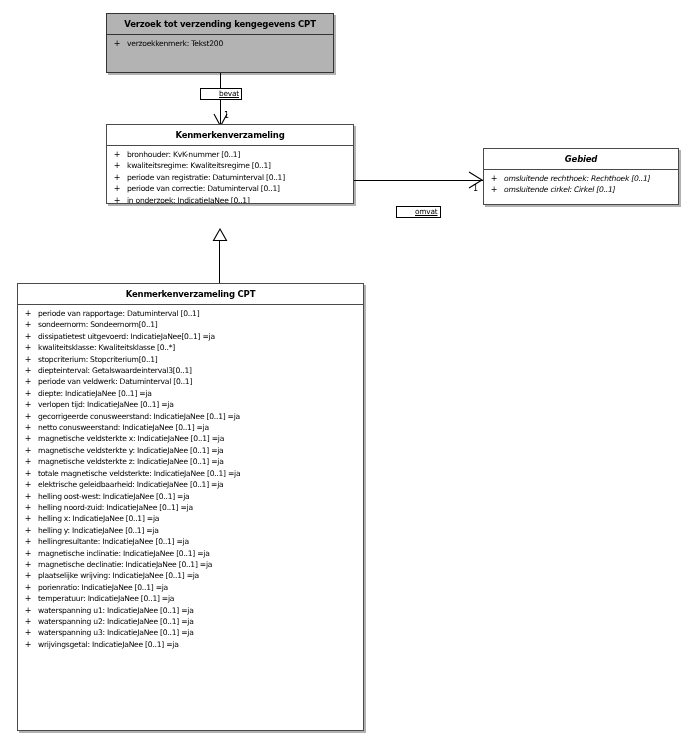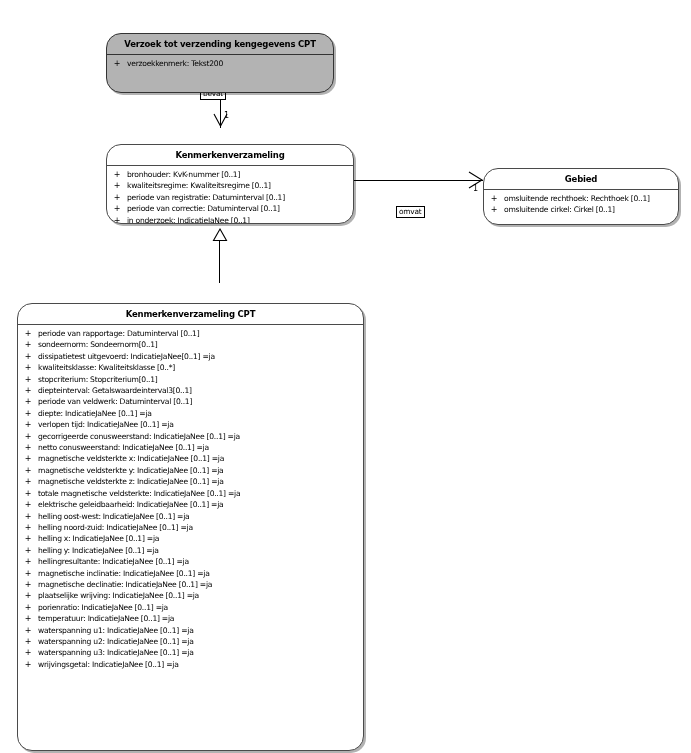--- a/index.html
+++ b/index.html
@@ -14,25 +14,24 @@
     overflow: hidden;
     font-family: "DejaVu Sans", "Liberation Sans", sans-serif;
     color: #000000;
   }
 
   
   .uml-class {
     position: absolute;
     box-sizing: border-box;
     border: 1px solid #4a4a4a;
-    border-radius: 15px;
+    border-radius: 0;
     background: #ffffff;
     box-shadow: 2px 2px 0 rgba(0,0,0,0.30);
     overflow: hidden;
-    margin-top: 20px;
   }
   .uml-class.shaded {
     background: #b3b3b3;
     border-color: #333333;
   }
   .uml-title {
     text-align: center;
     font-weight: bold;
     font-size: 8.5px;
     letter-spacing: -0.2px;
@@ -73,43 +72,44 @@
   }
 
   
   #box-verzoek {
     left: 106px;  top: 13px;  width: 228px;  height: 60px;
   }
   #box-kenmerken {
     left: 106px;  top: 124px; width: 248px;  height: 80px;
   }
   #box-gebied {
-    left: 483px;  top: 148px; width: 196px;  height: 57px;
+    left: 483px;  top: 148px; width: 196px;  height: 57px; font-style: italic;
   }
   #box-kenmerken-cpt {
     left: 17px;   top: 283px; width: 347px;  height: 448px;
   }
 
   
   .conn {
     position: absolute;
     background: #000000;
   }
   .conn-v { width: 1px; }
   .conn-h { height: 1px; }
 
   .edge-label {
     position: absolute;
     font-size: 7.4px;
     line-height: 9px;
     background: #ffffff;
     border: 1px solid #000000;
-    padding: 0px 2px 1px 2px;
+    padding: 0px 2px 1px 18px;
     white-space: nowrap;
     letter-spacing: -0.2px;
+    text-decoration: underline;
   }
   .mult-label {
     position: absolute;
     font-size: 8px;
     line-height: 9px;
     background: transparent;
     white-space: nowrap;
   }
   .arrow-svg {
     position: absolute;

